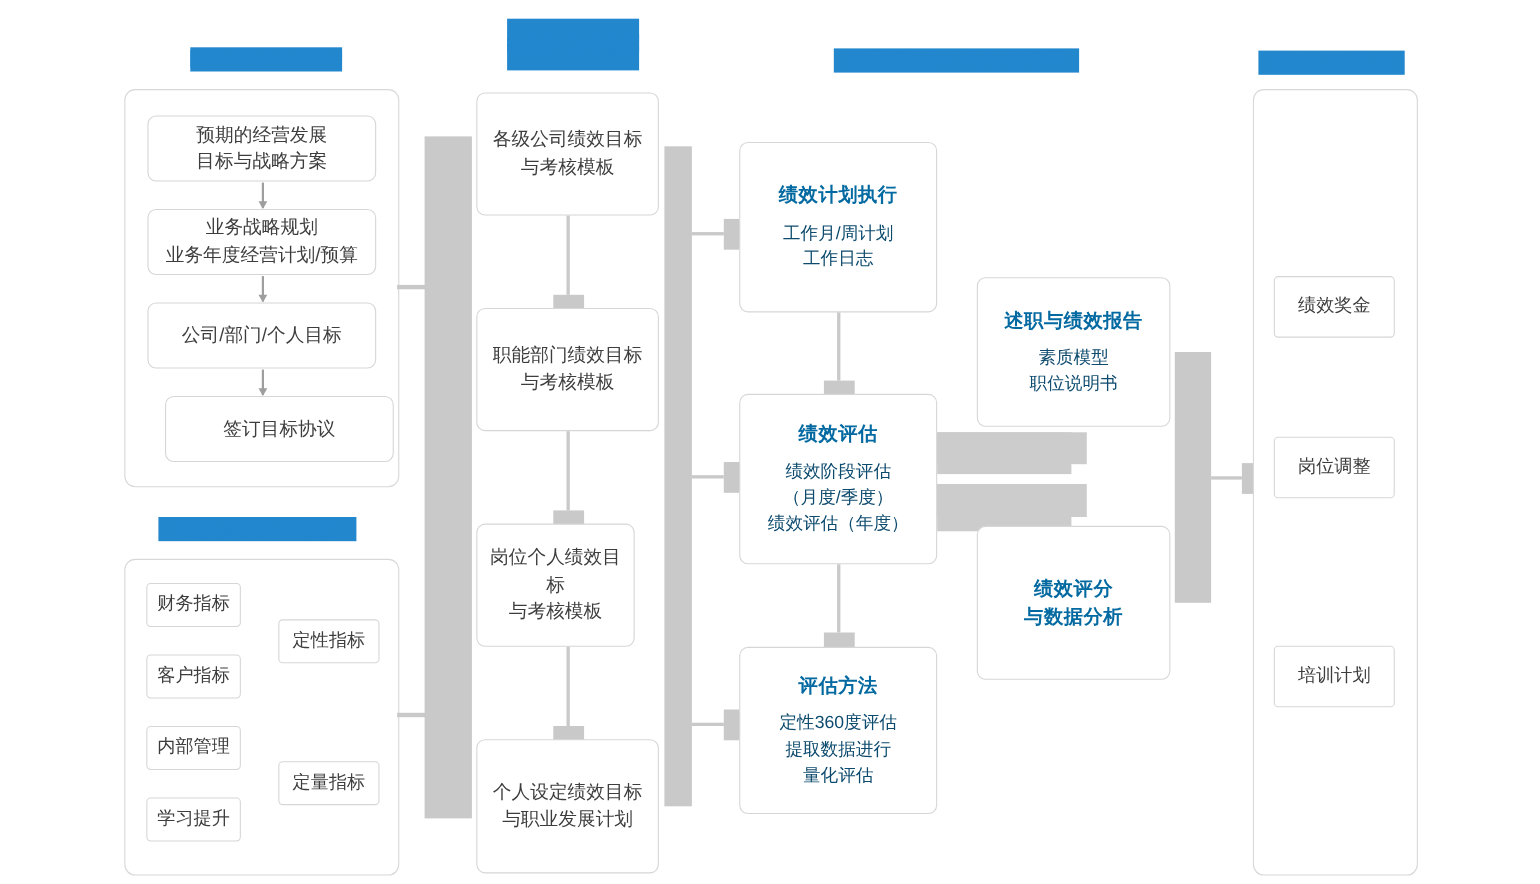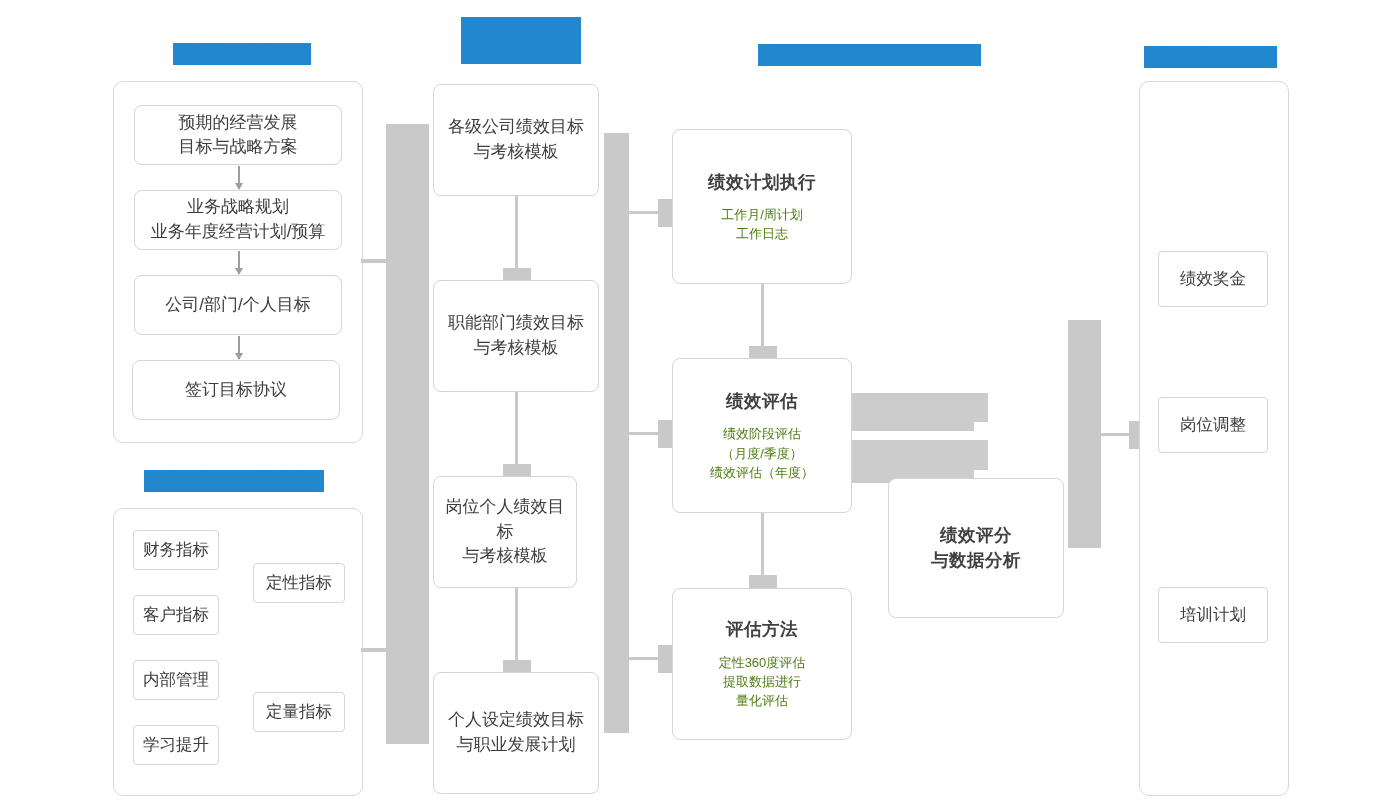--- a/index.html
+++ b/index.html
@@ -53,29 +53,29 @@
     text-align:center;
     color:#3d3d3d;
     font-size:17px;
     line-height:1.45;
     box-sizing:border-box;
     padding:4px 6px;
   }
   .box.square{border-radius:4px;}
   .box .ttl{
     font-weight:700;
-    color:#404040;
+    color:#0369a1;
     font-size:17.5px;
     margin-bottom:10px;
     letter-spacing:.5px;
   }
   .box .ttl.solo{margin-bottom:0;}
   .box .bdy{
-    color:#4d7c0f;
-    font-size:13px;
+    color:#0c4a6e;
+    font-size:16px;
     line-height:1.48;
   }
   .box .line{display:block;}
 
   
   .bar{position:absolute;background:#c9c9c9;}
   .thinline{position:absolute;background:#c9c9c9;}
 
   
   .v-arrow{position:absolute;width:1.5px;background:#9e9e9e;}
@@ -159,21 +159,21 @@
     <span class="line">业务战略规划</span>
     <span class="line">业务年度经营计划/预算</span>
   </div>
   <div class="v-arrow" style="left:238px;top:251px;height:23px;"></div>
 
   <div class="box" style="left:134px;top:275px;width:208px;height:60px;">
     <span class="line">公司/部门/个人目标</span>
   </div>
   <div class="v-arrow" style="left:238px;top:336px;height:23px;"></div>
 
-  <div class="box" style="left:132px;top:360px;width:208px;height:60px;">
+  <div class="box" style="left:150px;top:360px;width:208px;height:60px;">
     <span class="line">签订目标协议</span>
   </div>
 
   <div class="thinline" style="left:361px;top:259px;width:31px;height:4px;"></div>
 
   <div class="panel" style="left:113px;top:508px;width:248px;height:286px;"></div>
 
   <div class="box square" style="left:133px;top:530px;width:86px;height:40px;font-size:16.5px;">财务指标</div>
   <div class="box square" style="left:133px;top:595px;width:86px;height:40px;font-size:16.5px;">客户指标</div>
   <div class="box square" style="left:133px;top:660px;width:86px;height:40px;font-size:16.5px;">内部管理</div>
@@ -259,20 +259,27 @@
       <span class="line">量化评估</span>
     </span>
   </div>
 
   <div class="slab" style="left:852px;top:393px;width:136px;height:29px;"></div>
   <div class="slab" style="left:852px;top:393px;width:122px;height:38px;"></div>
 
   <div class="slab" style="left:852px;top:440px;width:136px;height:30px;"></div>
   <div class="slab" style="left:852px;top:440px;width:122px;height:43px;"></div>
 
+  <div class="box" style="left:888px;top:252px;width:176px;height:136px;">
+    <span class="ttl">述职与绩效报告</span>
+    <span class="bdy">
+      <span class="line">素质模型</span>
+      <span class="line">职位说明书</span>
+    </span>
+  </div>
 
   <div class="box" style="left:888px;top:478px;width:176px;height:140px;">
     <span class="ttl solo">绩效评分</span>
     <span class="ttl solo">与数据分析</span>
   </div>
 
   <div class="bar" style="left:1068px;top:320px;width:33px;height:228px;"></div>
   <div class="h-block" style="left:1101px;top:433px;width:28px;">
     <span class="head"></span>
   </div>

